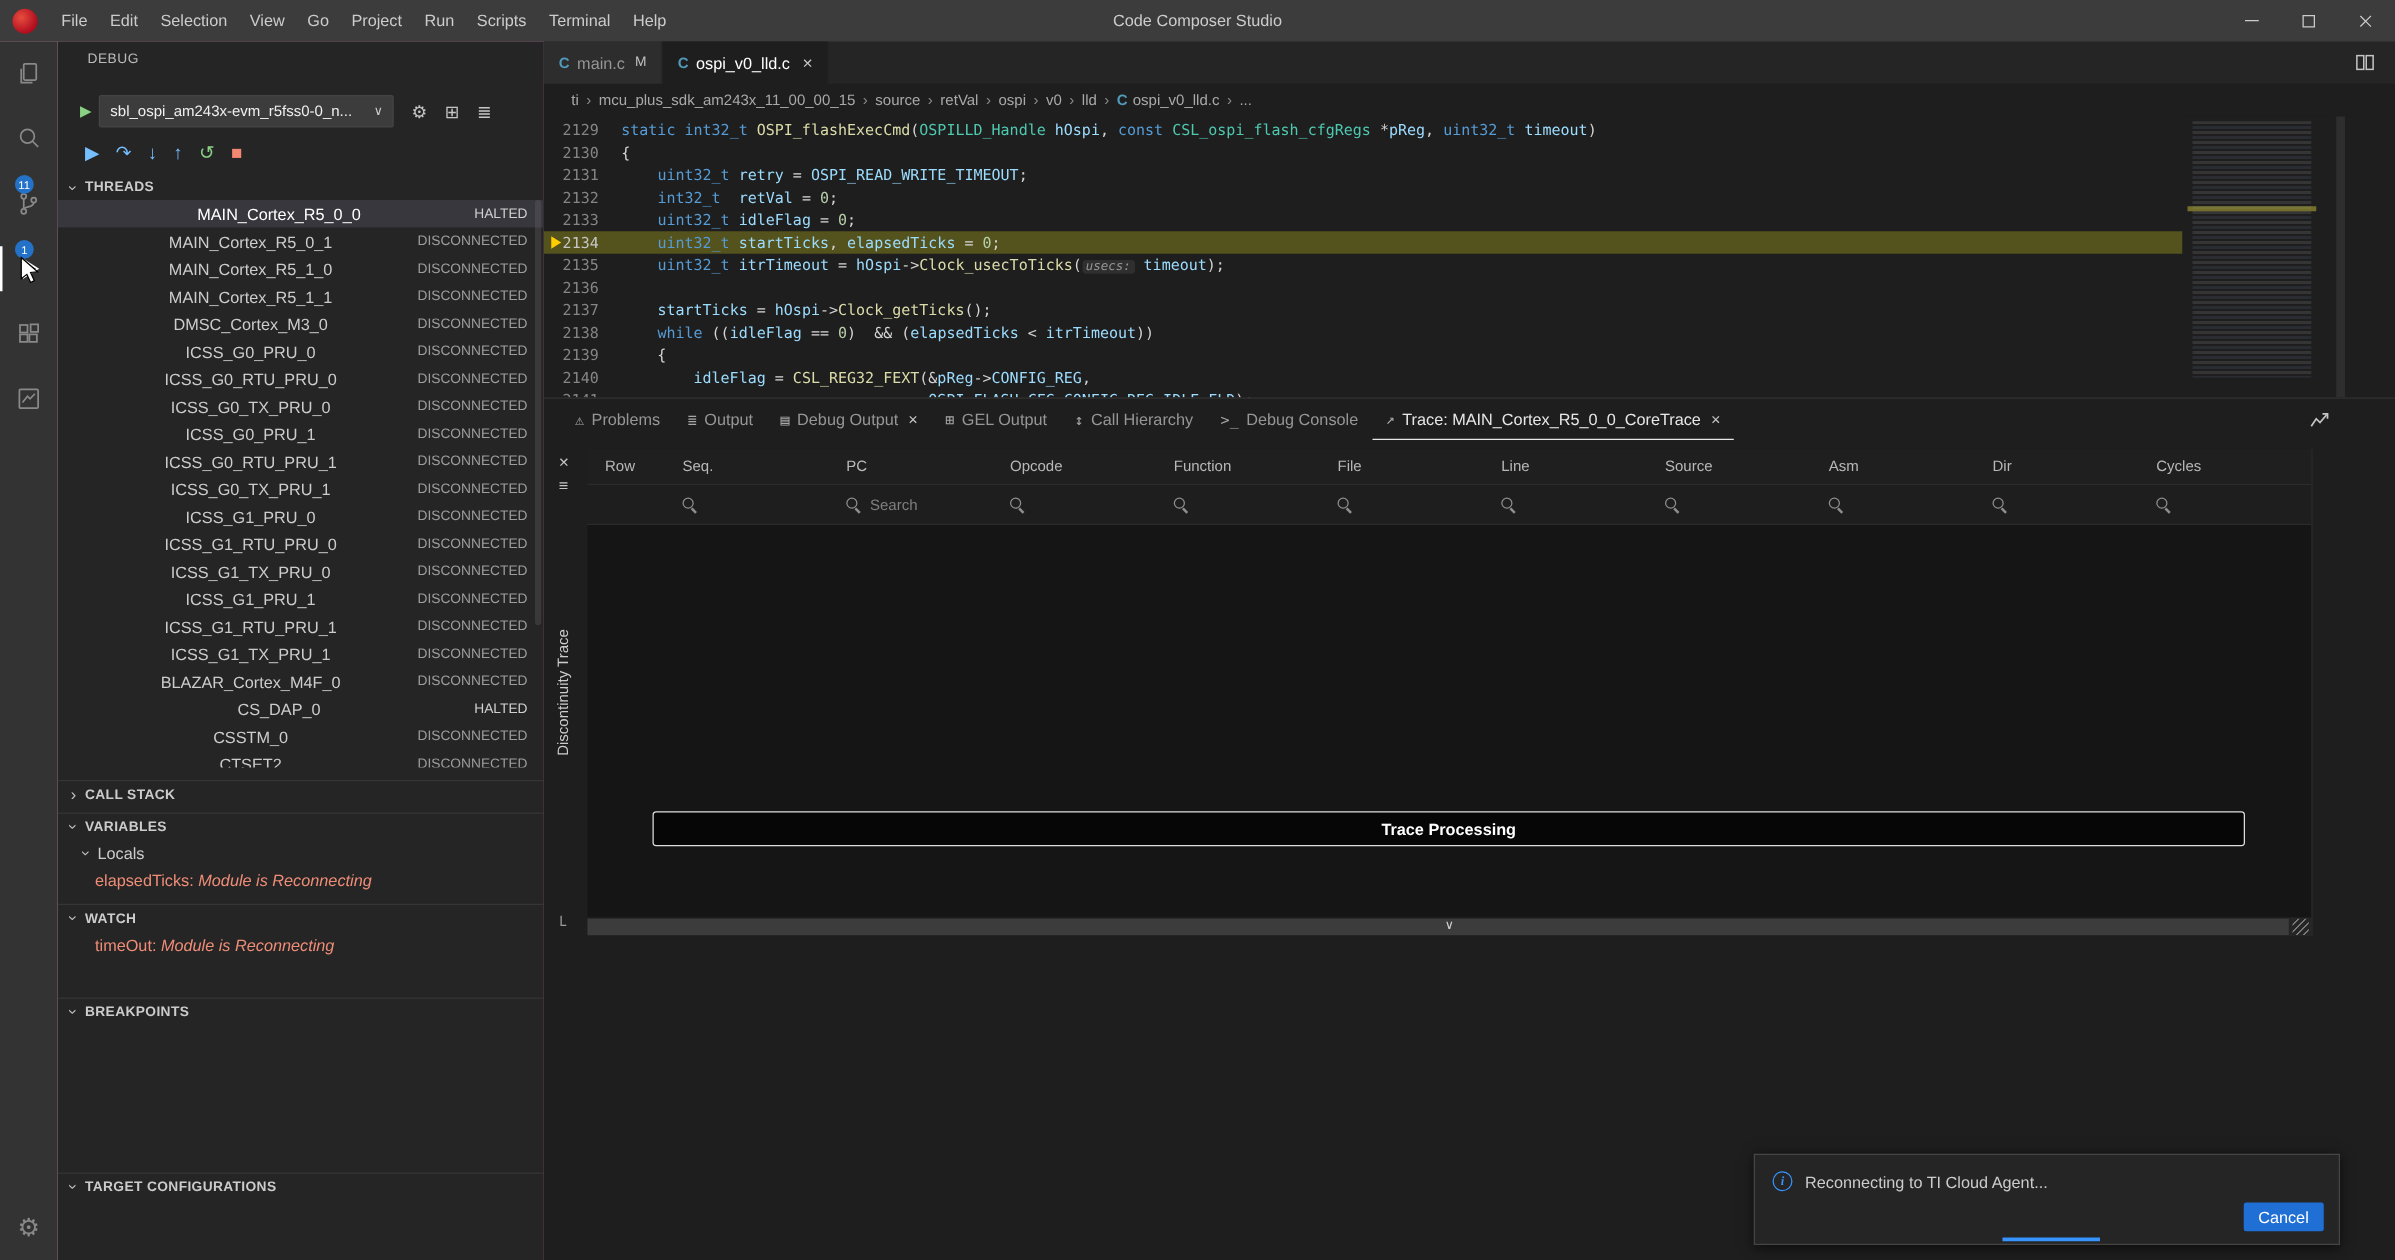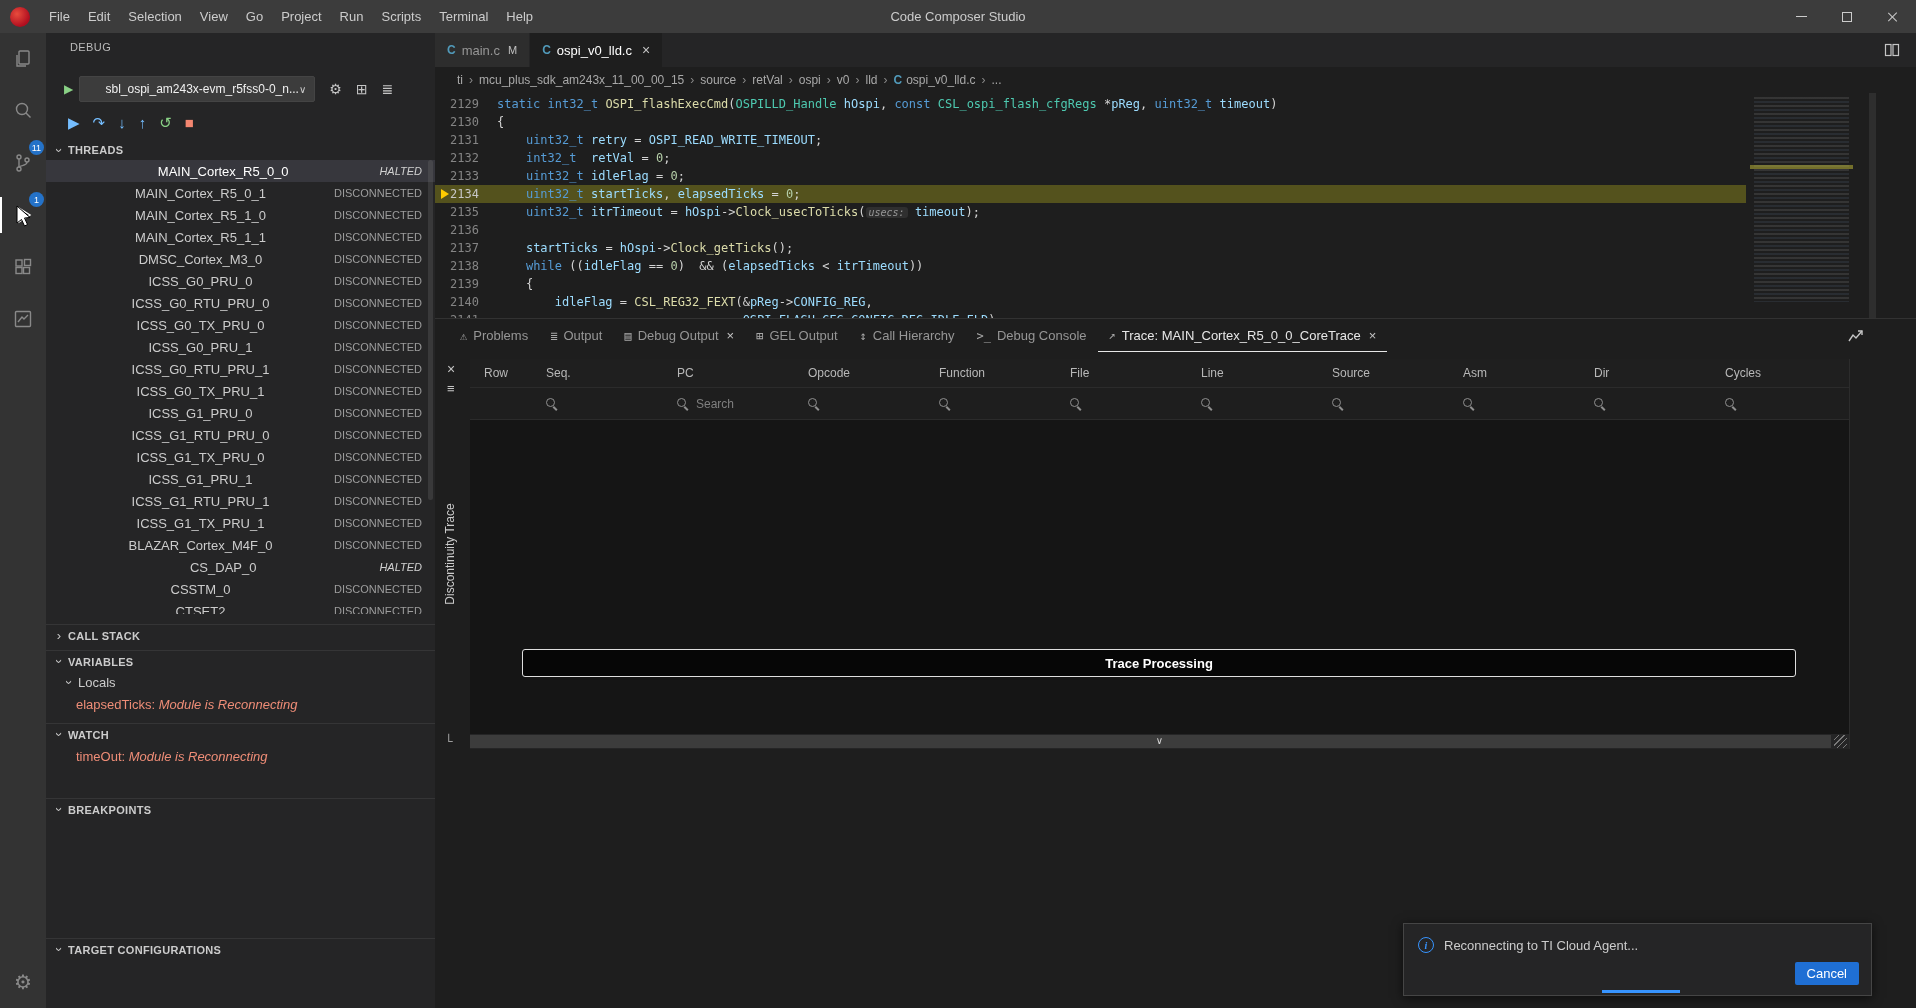--- a/index.html
+++ b/index.html
@@ -21,53 +21,53 @@
   .wc-close-glyph{position:relative;width:12px;height:12px;display:block;}
   .wc-close-glyph::before,.wc-close-glyph::after{content:"";position:absolute;left:5px;top:0;width:1.2px;height:12px;background:#cccccc;}
   .wc-close-glyph::before{transform:rotate(45deg);}  .wc-close-glyph::after{transform:rotate(-45deg);}
 
   
   .activitybar{position:absolute;left:0;top:33px;bottom:0;width:46px;background:#333333;z-index:10;}
   .ab-item{position:relative;width:46px;height:52px;display:flex;align-items:center;justify-content:center;}
   .ab-item svg{stroke:#898989;fill:none;stroke-width:1.4;}
   .ab-item.active svg{stroke:#ffffff;}
   .ab-item.active::before{content:"";position:absolute;left:0;top:8px;bottom:8px;width:2px;background:#ffffff;}
-  .ab-badge{position:absolute;top:3px;right:2px;min-width:15px;height:15px;border-radius:8px;background:#2472c8;
+  .ab-badge{position:absolute;top:3px;right:19px;min-width:15px;height:15px;border-radius:8px;background:#2472c8;
             color:#fff;font-size:9px;display:flex;align-items:center;justify-content:center;padding:0 3px;z-index:2;}
   .ab-gear{position:absolute;bottom:6px;left:0;width:46px;height:40px;display:flex;align-items:center;justify-content:center;
            font-size:20px;color:#898989;}
 
   
   .sidebar{position:absolute;left:46px;top:33px;bottom:0;width:389px;background:#252526;overflow:hidden;}
   .sb-title{height:27px;display:flex;align-items:center;padding-left:24px;font-size:11px;color:#bbbbbb;letter-spacing:.4px;}
   .launch-row{margin-top:16px;height:26px;display:flex;align-items:center;padding-left:18px;}
   .launch-play{color:#89d185;font-size:12px;margin-right:6px;}
   .launch-select{width:236px;height:26px;background:#3c3c3c;border:1px solid #444444;border-radius:2px;
-                 display:flex;align-items:center;justify-content:flex-end;padding:0 8px;font-size:12px;color:#f0f0f0;}
+                 display:flex;align-items:center;justify-content:space-between;padding:0 8px;font-size:12px;color:#f0f0f0;}
   .launch-text{white-space:nowrap;overflow:hidden;}
   .launch-chev{color:#cccccc;font-size:10px;}
   .launch-ic{margin-left:14px;color:#c5c5c5;font-size:14px;}
   .dbg-toolbar{margin-top:8px;height:24px;display:flex;align-items:center;padding-left:22px;gap:13px;}
   .dbg-btn{font-size:15px;line-height:1;}
   .dbg-btn.blue{color:#75beff;}  .dbg-btn.green{color:#89d185;}  .dbg-btn.red{color:#f48771;}
   .sec-header{height:20px;display:flex;align-items:center;padding-left:6px;font-size:11px;font-weight:bold;color:#cccccc;letter-spacing:.3px;}
   .sec-header.threads-h{margin-top:6px;}
   .sec-header.h22{height:22px;}
   .sec-header.bordered{border-top:1px solid rgba(128,128,128,.18);}
   .sec-header.gap{margin-top:31px;}
   .sec-header.target{position:absolute;left:0;right:0;top:905px;}
   .chev{display:inline-block;width:14px;text-align:center;color:#c5c5c5;font-weight:normal;font-size:13px;margin-right:2px;}
   .chev.down{transform:rotate(90deg);}
   .sub-header{height:21px;display:flex;align-items:center;padding-left:16px;font-size:13px;color:#cccccc;}
   .threads{height:454px;overflow:hidden;position:relative;text-align:center;}
   .thread-row{height:22px;display:flex;align-items:center;padding:0 13px 0 21px;font-size:13px;color:#cccccc;}
   .thread-row.sel{background:#37373d;color:#ffffff;}
   .t-name{flex:1;white-space:nowrap;overflow:hidden;}
   .t-status{font-size:11px;color:#9d9d9d;}
-  .t-status.halted{color:#d0d0d0;font-style:italic;}
+  .t-status.halted{color:#d0d0d0;}
   .var-row{height:22px;display:flex;align-items:center;padding-left:30px;font-size:13px;white-space:pre;}
   .var-name{color:#ef8d77;}
   .var-val{color:#ef8d77;font-style:italic;}
   .watch-gap{margin-top:8px;}
   .sb-scroll{position:absolute;right:2px;top:127px;width:5px;height:340px;background:rgba(121,121,121,.25);border-radius:3px;}
 
   
   .main{position:absolute;left:435px;top:33px;right:0;bottom:0;background:#1e1e1e;}
 
   .tabbar{height:34px;background:#252526;display:flex;align-items:stretch;position:relative;}

